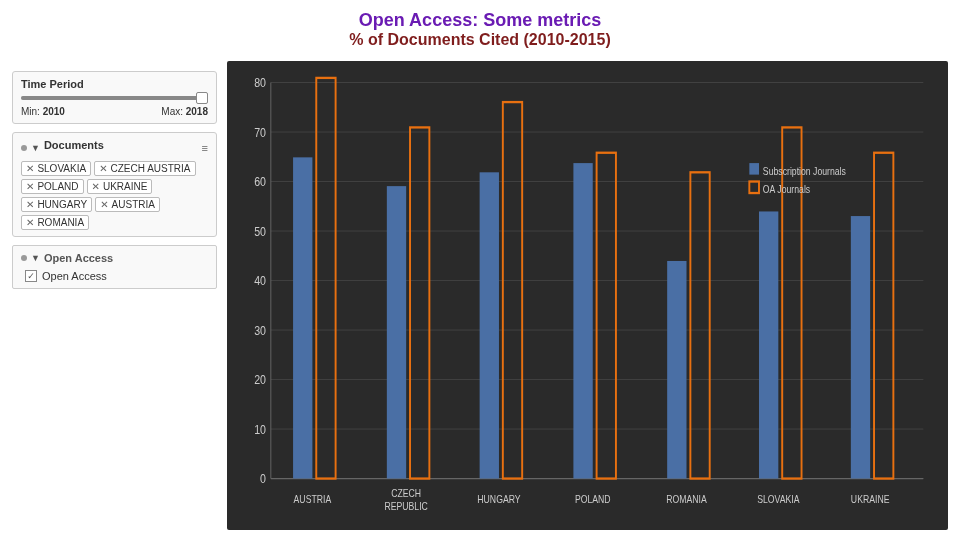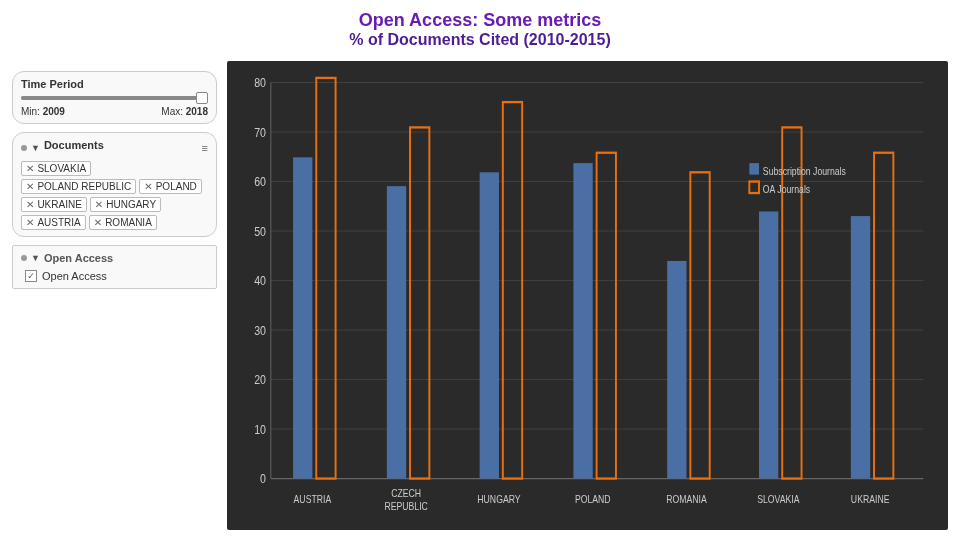--- a/index.html
+++ b/index.html
@@ -24,42 +24,42 @@
       margin-bottom: 12px;
     }
     .title-main {
       font-size: 18px;
       font-weight: bold;
       color: #6a1bb3;
     }
     .title-sub {
       font-size: 16px;
       font-weight: bold;
-      color: #4c1d95;
+      color: #7f1d1d;
     }
     .content-area {
       display: flex;
       width: 100%;
       gap: 10px;
       flex: 1;
     }
     
     .left-panel {
       width: 205px;
       min-width: 205px;
       display: flex;
       flex-direction: column;
       gap: 8px;
       padding-top: 10px;
     }
     .filter-section {
       border: 1px solid #ccc;
       background: #f9f9f9;
       padding: 6px 8px;
-      border-radius: 12px;
+      border-radius: 3px;
     }
     .filter-section-title {
       font-weight: bold;
       font-size: 11px;
       color: #333;
       margin-bottom: 6px;
     }
     .time-period-slider-track {
       width: 100%;
       height: 4px;
@@ -201,42 +201,42 @@
 
     <div class="left-panel">
 
       <div class="filter-section">
         <div class="filter-section-title">Time Period</div>
         <div class="time-period-slider-track">
           <div class="time-period-slider-fill"></div>
           <div class="time-period-thumb"></div>
         </div>
         <div class="time-period-range">
-          <span>Min: <strong>2009</strong></span>
+          <span>Min: <strong>2010</strong></span>
           <span>Max: <strong>2018</strong></span>
         </div>
       </div>
 
       <div class="filter-section">
         <div class="location-header">
           <div class="location-title-row">
             <div class="bullet"></div>
             <span class="expand-arrow">▼</span>
             <span class="filter-section-title">Documents</span>
           </div>
           <span style="font-size:11px;color:#666;">≡</span>
         </div>
         <div class="location-tags">
           <div class="tag">
             <span class="tag-x">✕</span>
             <span>SLOVAKIA</span>
           </div>
           <div class="tag">
             <span class="tag-x">✕</span>
-            <span>POLAND REPUBLIC</span>
+            <span>CZECH AUSTRIA</span>
           </div>
           <div class="tag">
             <span class="tag-x">✕</span>
             <span>POLAND</span>
           </div>
           <div class="tag">
             <span class="tag-x">✕</span>
             <span>UKRAINE</span>
           </div>
           <div class="tag">

